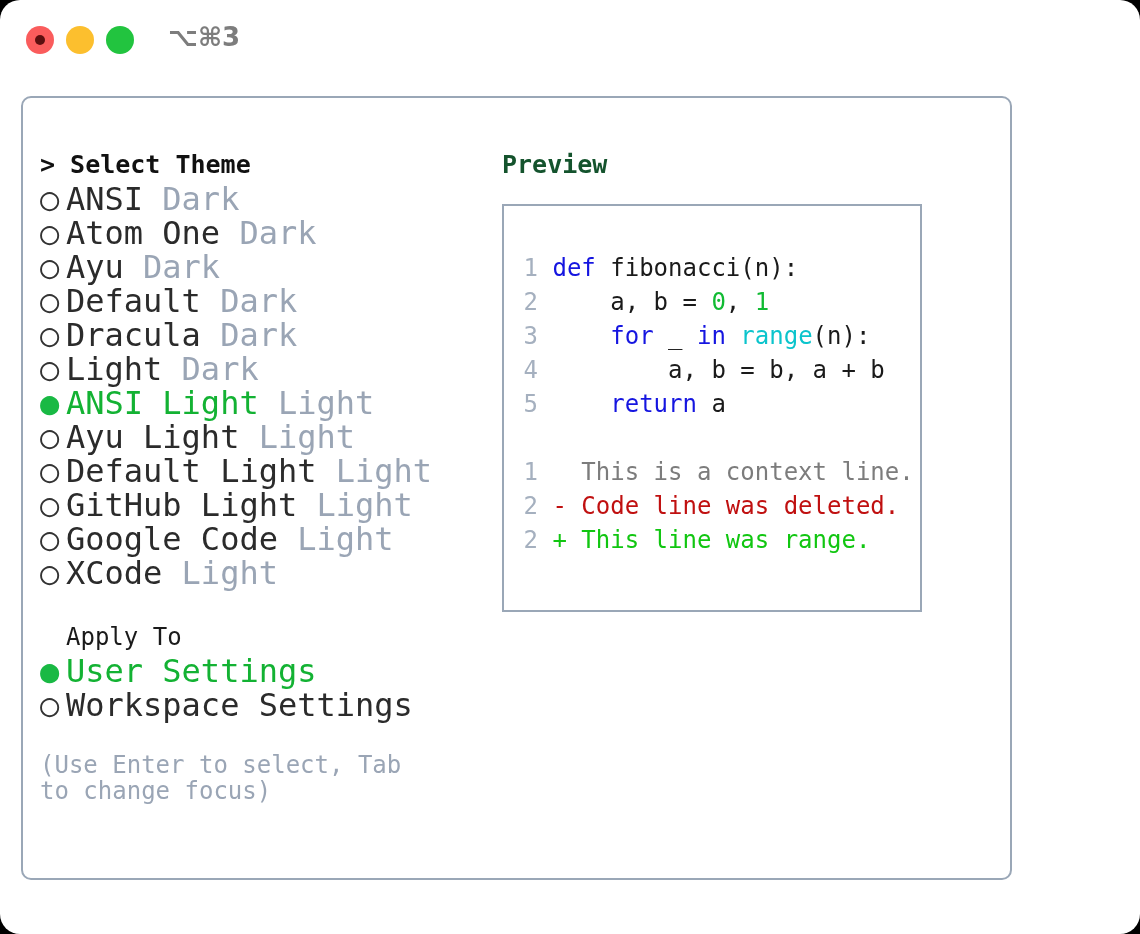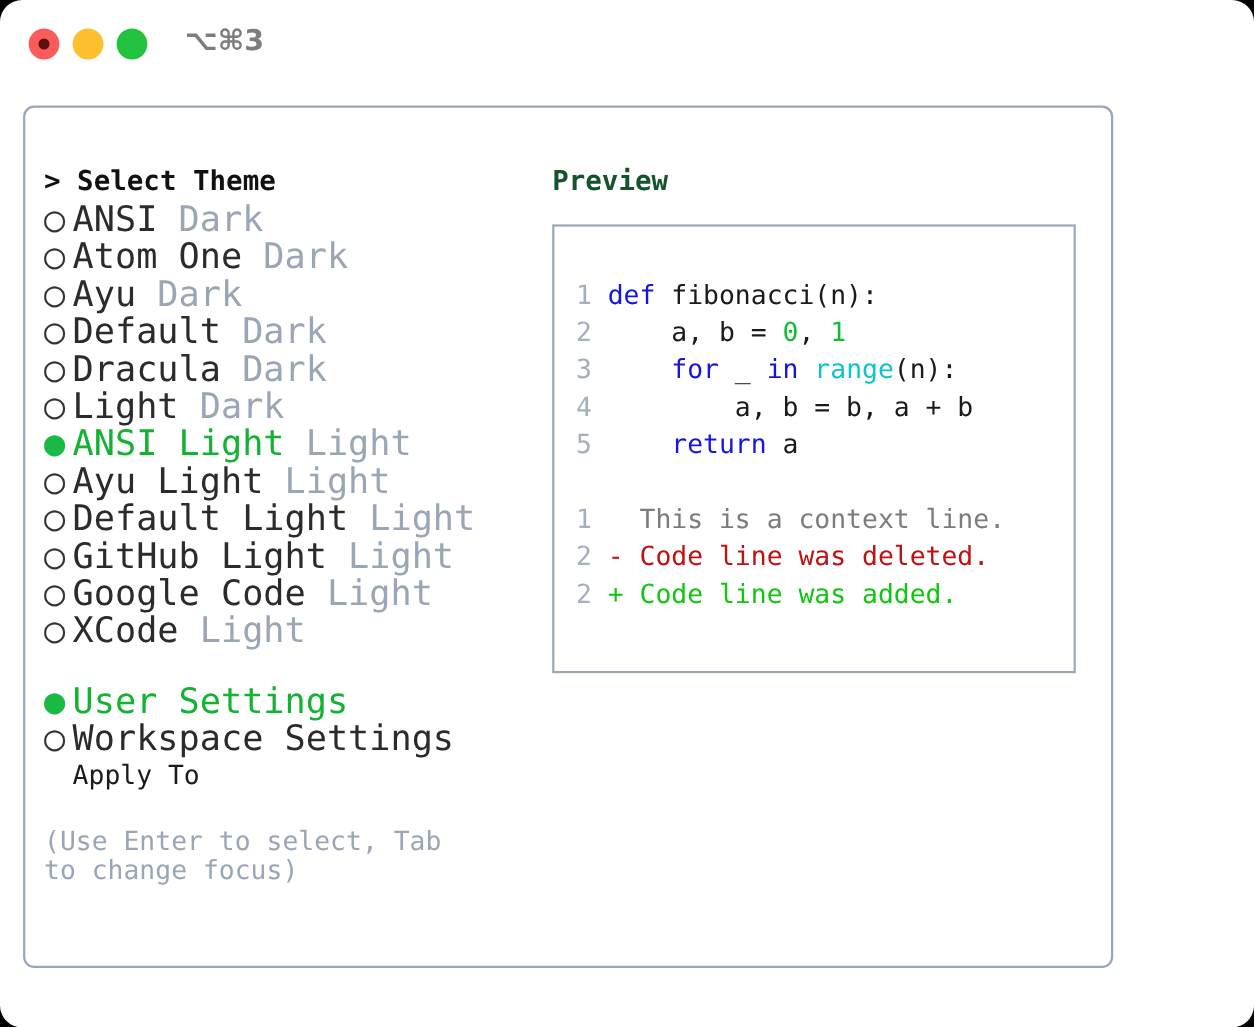--- a/index.html
+++ b/index.html
@@ -132,21 +132,21 @@
     width: 500px;
   }
   #preview-heading {
     font-size: 25px;
     font-weight: bold;
     color: #14532d;
     line-height: 34px;
   }
   #code-box {
     margin-top: 22px;
-    width: 476px;
+    width: 420px;
     height: 408px;
     border: 2px solid #9aa7b7;
     box-sizing: border-box;
     position: relative;
   }
   #code-inner {
     position: absolute;
     left: 12px;
     top: 45px;
     right: 4px;
@@ -197,44 +197,44 @@
           <div class="opt-row selected"><span class="marker">●</span><span class="opt-label">ANSI Light</span><span class="opt-cat"> Light</span></div>
           <div class="opt-row"><span class="marker">○</span><span class="opt-label">Ayu Light</span><span class="opt-cat"> Light</span></div>
           <div class="opt-row"><span class="marker">○</span><span class="opt-label">Default Light</span><span class="opt-cat"> Light</span></div>
           <div class="opt-row"><span class="marker">○</span><span class="opt-label">GitHub Light</span><span class="opt-cat"> Light</span></div>
           <div class="opt-row"><span class="marker">○</span><span class="opt-label">Google Code</span><span class="opt-cat"> Light</span></div>
           <div class="opt-row"><span class="marker">○</span><span class="opt-label">XCode</span><span class="opt-cat"> Light</span></div>
         </div>
 
       <div class="section-gap"></div>
 
+      <div id="apply-heading">Apply To</div>
       <div id="apply-items">
           <div class="opt-row selected"><span class="marker">●</span><span class="opt-label">User Settings</span></div>
           <div class="opt-row"><span class="marker">○</span><span class="opt-label">Workspace Settings</span></div>
         </div>
-      <div id="apply-heading">Apply To</div>
 
       <div id="hint">(Use Enter to select, Tab to change focus)</div>
     </div>
 
     <div id="preview-column">
       <div id="preview-heading">Preview</div>
       <div id="code-box">
         <div id="code-inner">
           <div id="code-lines">
               <div class="code-line"><span class="lineno">1</span> <span class="kw">def</span><span class="code-txt"> fibonacci(n):</span></div>
               <div class="code-line"><span class="lineno">2</span> <span class="code-txt">    a, b = </span><span class="num">0</span><span class="code-txt">, </span><span class="num">1</span></div>
               <div class="code-line"><span class="lineno">3</span> <span class="code-txt">    </span><span class="kw">for</span><span class="code-txt"> _ </span><span class="kw">in</span><span class="code-txt"> </span><span class="fn">range</span><span class="code-txt">(n):</span></div>
               <div class="code-line"><span class="lineno">4</span> <span class="code-txt">        a, b = b, a + b</span></div>
               <div class="code-line"><span class="lineno">5</span> <span class="code-txt">    </span><span class="kw">return</span><span class="code-txt"> a</span></div>
             </div>
           <div class="diff-gap"></div>
           <div id="diff-lines">
               <div class="code-line"><span class="lineno">1</span> <span class="diff-ctx">  This is a context line.</span></div>
               <div class="code-line"><span class="lineno">2</span> <span class="diff-del">- Code line was deleted.</span></div>
-              <div class="code-line"><span class="lineno">2</span> <span class="diff-add">+ Code line was added.</span></div>
+              <div class="code-line"><span class="lineno">2</span> <span class="diff-add">+ This line was range.</span></div>
             </div>
         </div>
       </div>
     </div>
 
   </div>
 </div>
 
 </body></html>

